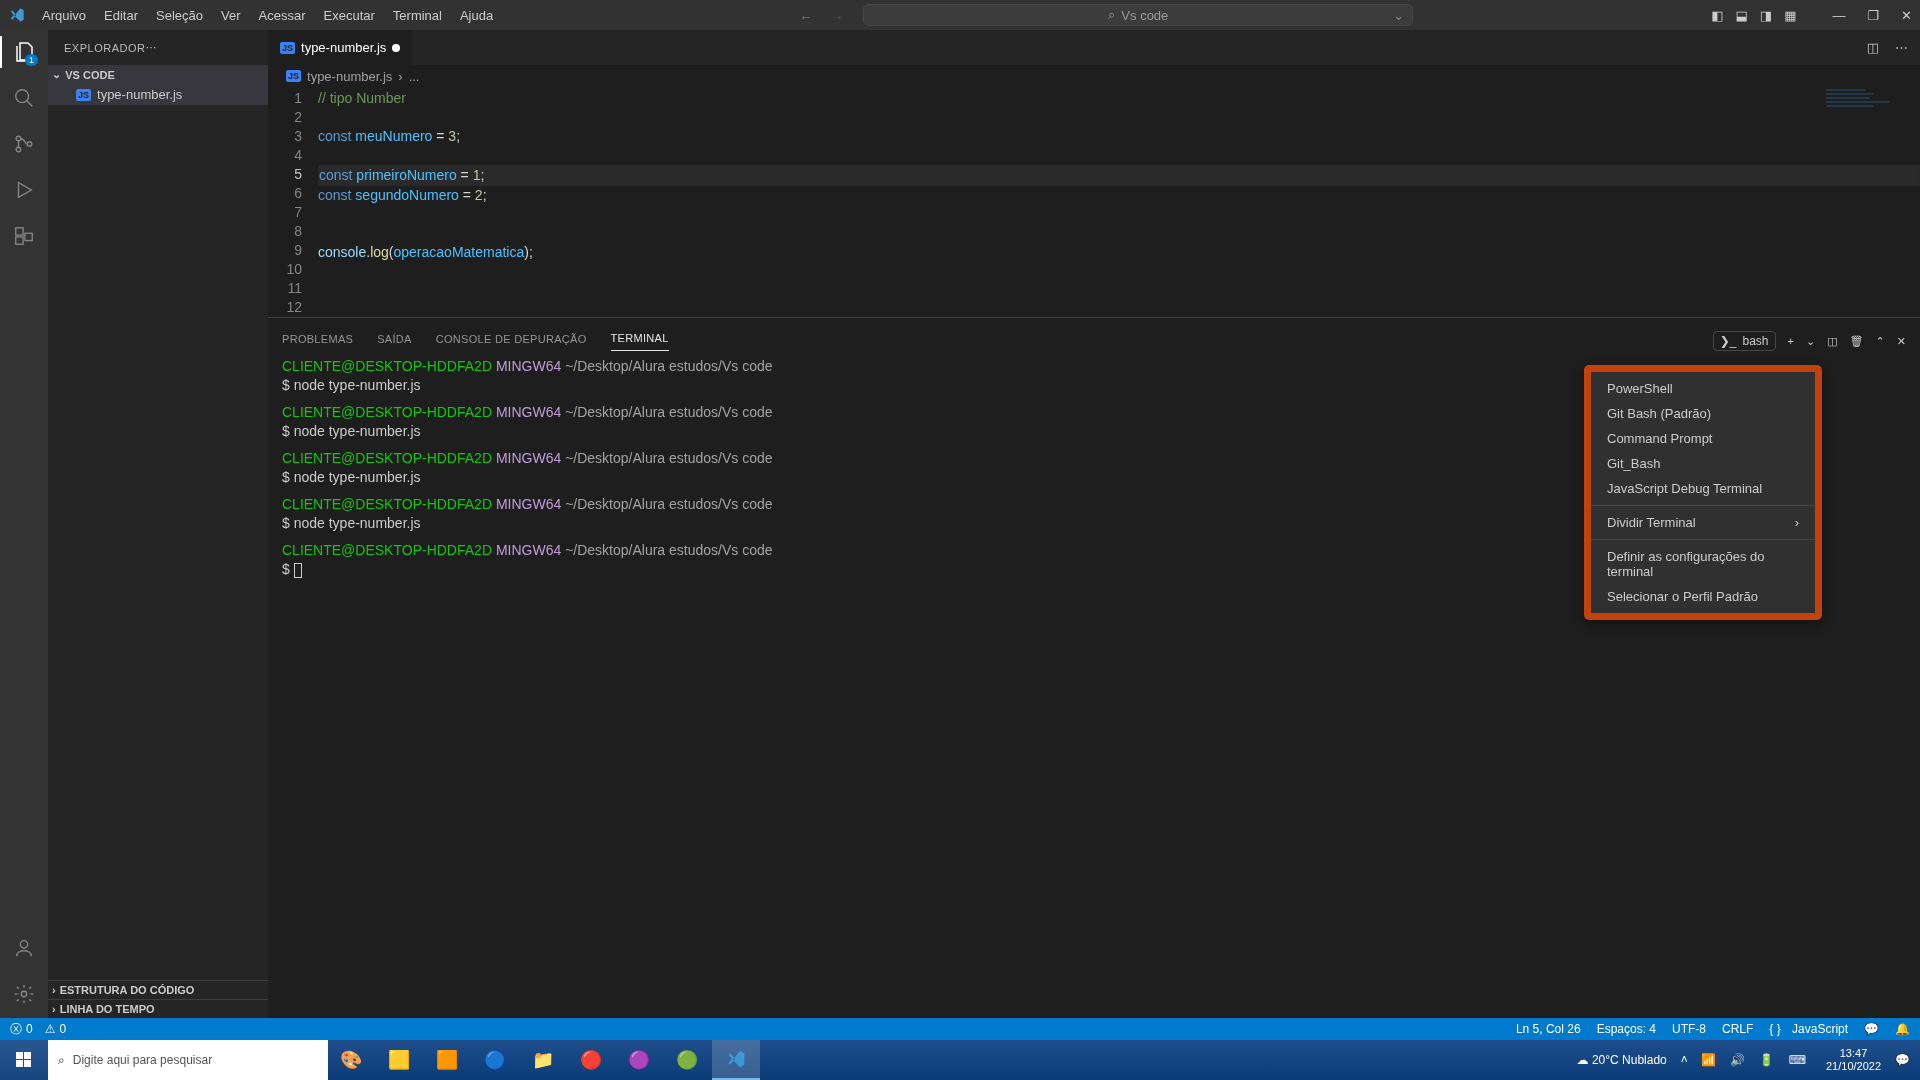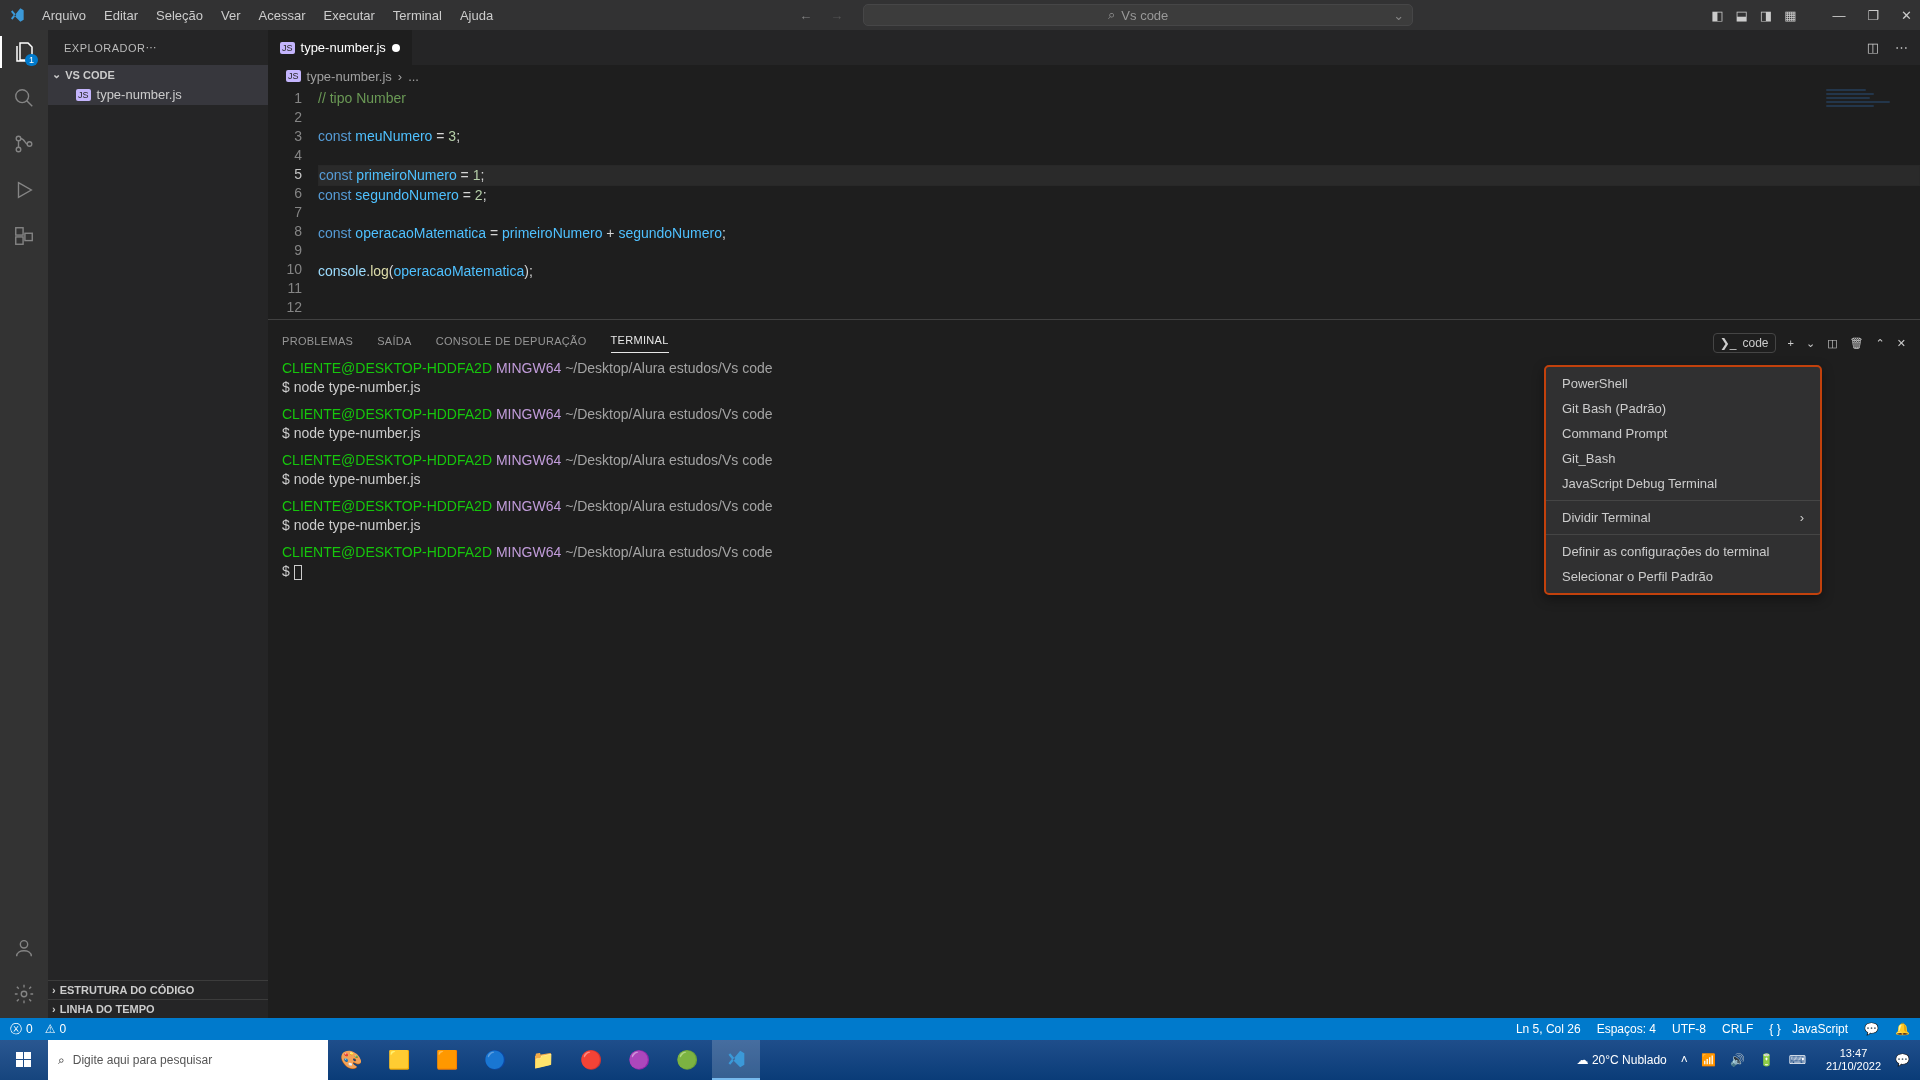--- a/index.html
+++ b/index.html
@@ -24,21 +24,21 @@
 .activitybar .ab-icon.active { color: #fff; }
 .activitybar .ab-icon.active::before { content:''; position:absolute; left:-12px; top:-4px; bottom:-4px; width:2px; background:#fff;}
 .activitybar .badge { position:absolute; bottom:-2px; right:-2px; background:#007acc; color:#fff; border-radius:8px; font-size:9px; padding:1px 4px; min-width:8px; text-align:center;}
 .activitybar .spacer { flex: 1; }
 
 .sidebar { width: 220px; background: #252526; display: flex; flex-direction: column; }
 .sidebar-header { height: 35px; display: flex; align-items: center; justify-content: flex-start; padding: 0 16px; font-size: 11px; color: #bbbbbb; letter-spacing: 0.5px;}
 .sidebar-section { padding: 3px 4px; font-size: 11px; color: #cccccc; font-weight: bold; display:flex; align-items:center; gap:4px; cursor:pointer; background:#252526;}
 .sidebar-section.hdr { background:#37373d;}
 .file-item { padding: 3px 8px 3px 28px; font-size: 13px; color: #cccccc; display:flex; align-items:center; gap:6px; cursor:pointer; background:#37373d;}
-.js-badge { background:#c4b5fd; color:#252526; font-size:9px; padding:1px 2px; border-radius:2px; font-weight:normal;}
+.js-badge { background:#3b82f6; color:#252526; font-size:9px; padding:1px 2px; border-radius:2px; font-weight:bold;}
 .sidebar-bottom { margin-top:auto; }
 .sidebar-bottom .sidebar-section { border-top:1px solid #3c3c3c;}
 
 .editor-area { flex: 1; display: flex; flex-direction: column; background: #1e1e1e; }
 .tabs { height: 35px; background: #252526; display: flex; align-items:center;}
 .tab { height: 35px; background: #1e1e1e; display: flex; align-items: center; padding: 0 12px; gap: 6px; font-size: 13px; color: #fff; border-right: 1px solid #252526;}
 .tab .dot { width:8px; height:8px; border-radius:50%; background:#fff;}
 .tabs .right-icons { margin-left:auto; display:flex; gap:16px; padding-right:12px; color:#ccc;}
 .breadcrumb { height: 22px; display: flex; align-items: center; padding-left: 18px; font-size: 13px; color: #a0a0a0; gap:6px;}
 
@@ -65,21 +65,21 @@
 .panel-tabs .right { margin-left:auto; display:flex; align-items:center; gap:12px; color:#ccc;}
 .term-badge { display:flex; align-items:center; gap:6px; border:1px solid #454545; border-radius:4px; padding:2px 6px; font-size:12px;}
 
 .terminal-body { flex:1; padding: 6px 14px; font-family: 'Consolas', monospace; font-size: 14px; line-height: 19px; overflow:hidden; color:#cccccc;}
 .term-user { color: #16c60c; }
 .term-mingw { color: #c19cda; margin-top: 17px; }
 .term-path { color: #a3a3a3; }
 .term-cursor { display:inline-block; width:8px; height:15px; border:1px solid #ccc; vertical-align:middle;}
 .term-block { margin-bottom: 8px;}
 
-.dropdown-menu { position: absolute; top: 365px; right: 98px; width: 278px; background: #303031; border: 2px solid #c2410c; border-radius: 5px; box-shadow: 0 4px 12px rgba(0,0,0,.4); padding: 4px 0; z-index: 100;}
+.dropdown-menu { position: absolute; top: 365px; right: 98px; width: 238px; background: #303031; border: 7px solid #c2410c; border-radius: 5px; box-shadow: 0 4px 12px rgba(0,0,0,.4); padding: 4px 0; z-index: 100;}
 .dropdown-item { padding: 5px 16px; font-size: 13px; color: #ccc; cursor: pointer; display:flex; align-items:center; justify-content:space-between;}
 .dropdown-sep { height: 1px; background: #454545; margin: 4px 0;}
 
 .statusbar { height: 22px; background: #007acc; display: flex; align-items: center; padding: 0 10px; font-size: 12px; color: #fff;}
 .statusbar .left, .statusbar .right { display:flex; align-items:center; gap:12px;}
 .statusbar .right { margin-left:auto; gap:16px;}
 .sb-item { display:flex; align-items:center; gap:4px; cursor:pointer;}
 
 .taskbar { height: 40px; background: linear-gradient(#1f4e8b,#0a3c78); display: flex; align-items: center; color: #fff; font-size: 12px;}
 .start-btn { width: 48px; height: 40px; display:flex; align-items:center; justify-content:center; background: rgba(255,255,255,.05);}
@@ -247,21 +247,20 @@
             <div>12</div>
         </div>
         <div class="code-lines">
           <div class="line"><span class="tok-comment">// tipo Number</span></div>
           <div class="line">&nbsp;</div>
           <div class="line"><span class="tok-keyword">const</span> <span class="tok-var">meuNumero</span><span class="tok-punc"> = </span><span class="tok-number">3</span><span class="tok-punc">;</span></div>
           <div class="line">&nbsp;</div>
           <div class="line highlight"><span class="tok-keyword">const</span> <span class="tok-var">primeiroNumero</span><span class="tok-punc"> = </span><span class="tok-number">1</span><span class="tok-punc">;</span></div>
           <div class="line"><span class="tok-keyword">const</span> <span class="tok-var">segundoNumero</span><span class="tok-punc"> = </span><span class="tok-number">2</span><span class="tok-punc">;</span></div>
           <div class="line">&nbsp;</div>
-          <div class="line"><span class="tok-keyword">const</span> <span class="tok-var">operacaoMatematica</span><span class="tok-punc"> = </span><span class="tok-var">primeiroNumero</span><span class="tok-punc"> + </span><span class="tok-var">segundoNumero</span><span class="tok-punc">;</span></div>
           <div class="line">&nbsp;</div>
           <div class="line"><span class="tok-obj">console</span><span class="tok-punc">.</span><span class="tok-func">log</span><span class="tok-punc">(</span><span class="tok-var">operacaoMatematica</span><span class="tok-punc">);</span></div>
           <div class="line">&nbsp;</div>
           <div class="line">&nbsp;</div>
         </div>
         <div class="minimap">
           <div class="minimap-line" style="width:50%"></div>
           <div class="minimap-line" style="width:60%"></div>
           <div class="minimap-line" style="width:55%"></div>
           <div class="minimap-line" style="width:80%"></div>
@@ -271,21 +270,21 @@
 
       <div class="panel">
         <div class="panel-tabs">
           <span class="panel-tab">PROBLEMAS</span>
           <span class="panel-tab">SAÍDA</span>
           <span class="panel-tab">CONSOLE DE DEPURAÇÃO</span>
           <span class="panel-tab active">TERMINAL</span>
           <div class="right">
             <span class="term-badge">
                 <span>❯_</span>
-                <span>code</span>
+                <span>bash</span>
               </span>
             <span>+</span>
             <span>⌄</span>
             <span>◫</span>
             <span>🗑</span>
             <span>⌃</span>
             <span>✕</span>
           </div>
         </div>
         <div class="terminal-body">

